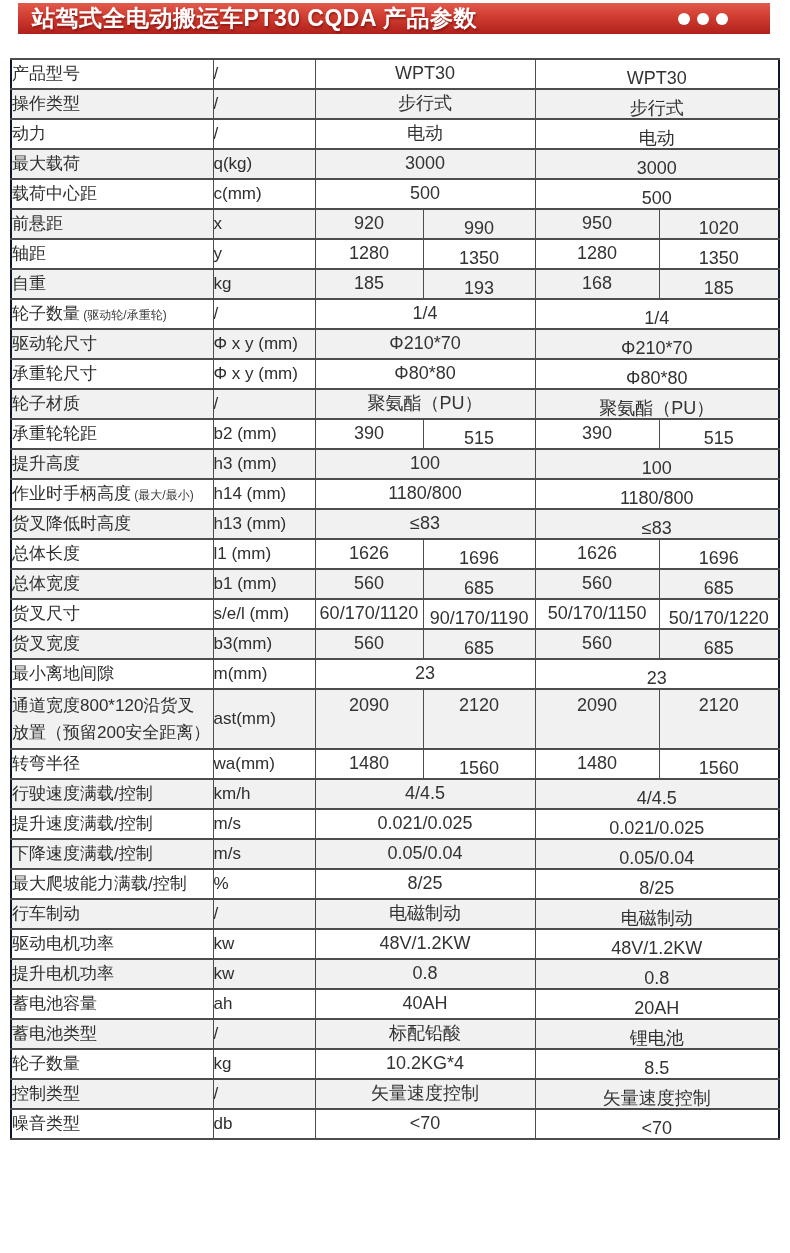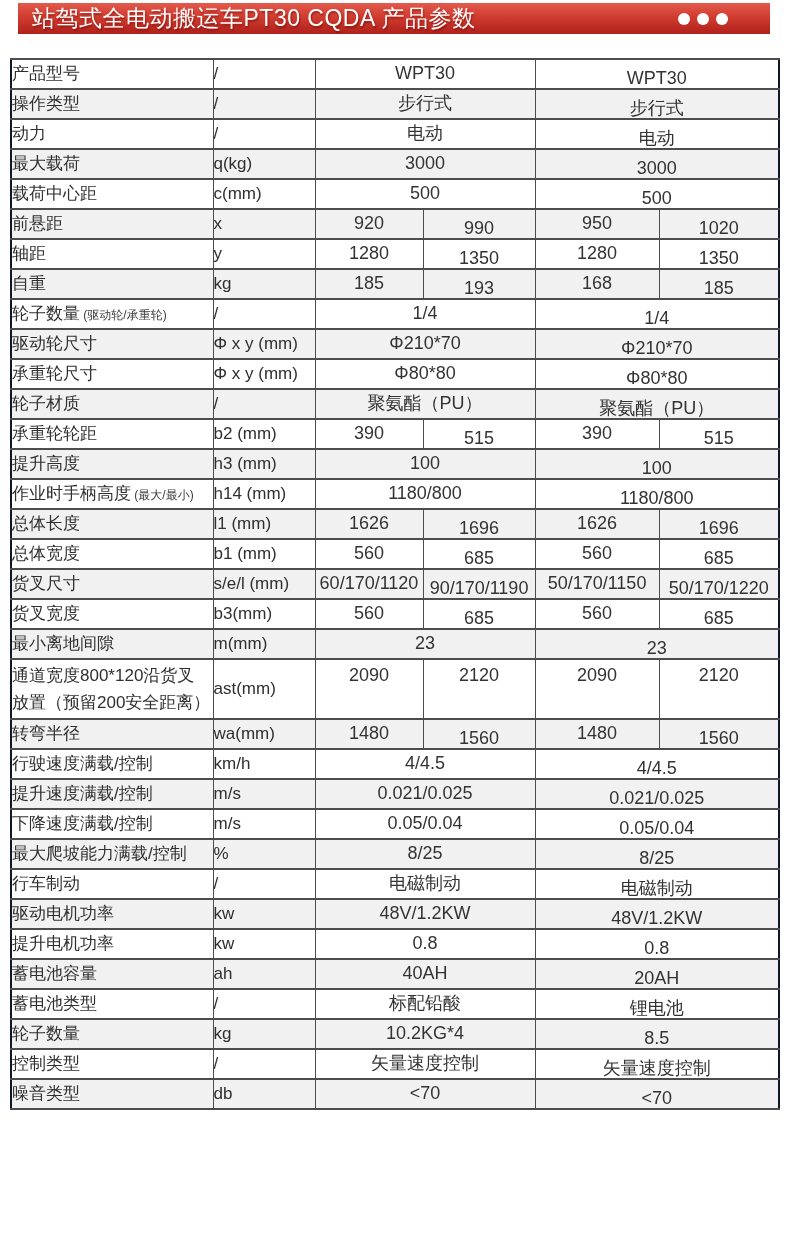--- a/index.html
+++ b/index.html
@@ -9,21 +9,21 @@
     color:#333;position:relative;overflow:hidden;
   }
   
   .titlebar{
     position:absolute;left:18px;top:3px;width:752px;height:31px;
     background:linear-gradient(180deg,#e25a4c 0%,#d03c30 45%,#b0211b 100%);
     display:flex;align-items:center;justify-content:space-between;
     box-sizing:border-box;padding:0 14px;
   }
   .titlebar .ttl{
-    color:#fff;font-weight:normal;font-size:23px;letter-spacing:0.5px;
+    color:#fff;font-weight:bold;font-size:23px;letter-spacing:0.5px;
     text-shadow:1px 2px 2px rgba(110,10,5,.55);white-space:nowrap;
   }
   .dots{display:flex;align-items:center;gap:7px;margin-right:28px;}
   .dots i{display:block;width:12px;height:12px;border-radius:50%;background:#fff;}
   
   table.spec{
     position:absolute;left:10px;top:58px;width:768px;
     border-collapse:collapse;table-layout:fixed;
     border:2px solid #0f172a;
   }
@@ -161,20 +161,26 @@
         <td class="val vb" colspan="2"><span class="t">100</span></td>
         <td class="val vb lo" colspan="2"><span class="t">100</span></td>
       </tr>
       <tr>
         <td class="lbl"><span class="t">作业时手柄高度<span class="note"> (最大/最小)</span></span></td>
         <td class="unit vb"><span class="t">h14 (mm)</span></td>
         <td class="val vb" colspan="2"><span class="t">1180/800</span></td>
         <td class="val vb lo" colspan="2"><span class="t">1180/800</span></td>
       </tr>
       <tr>
+        <td class="lbl"><span class="t">货叉降低时高度</span></td>
+        <td class="unit vb"><span class="t">h13 (mm)</span></td>
+        <td class="val vb" colspan="2"><span class="t">≤83</span></td>
+        <td class="val vb lo" colspan="2"><span class="t">≤83</span></td>
+      </tr>
+      <tr>
         <td class="lbl"><span class="t">总体长度</span></td>
         <td class="unit vb"><span class="t">l1 (mm)</span></td>
         <td class="val vb" colspan="1"><span class="t">1626</span></td>
         <td class="val lo" colspan="1"><span class="t">1696</span></td>
         <td class="val vb" colspan="1"><span class="t">1626</span></td>
         <td class="val lo" colspan="1"><span class="t">1696</span></td>
       </tr>
       <tr>
         <td class="lbl"><span class="t">总体宽度</span></td>
         <td class="unit vb"><span class="t">b1 (mm)</span></td>

